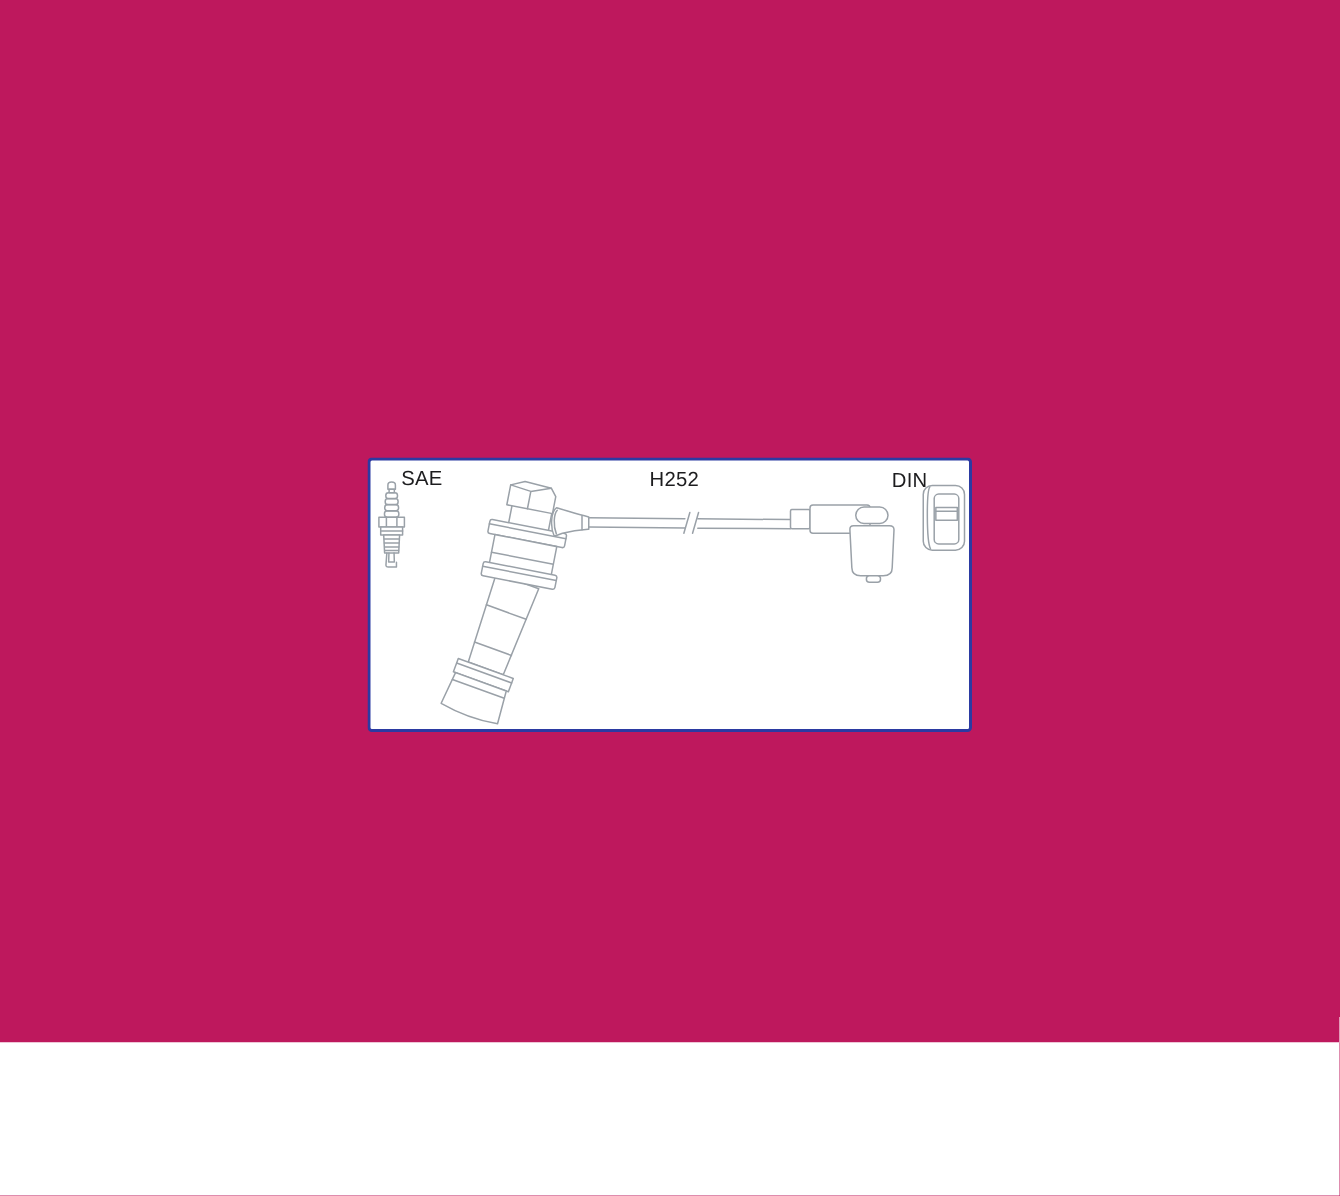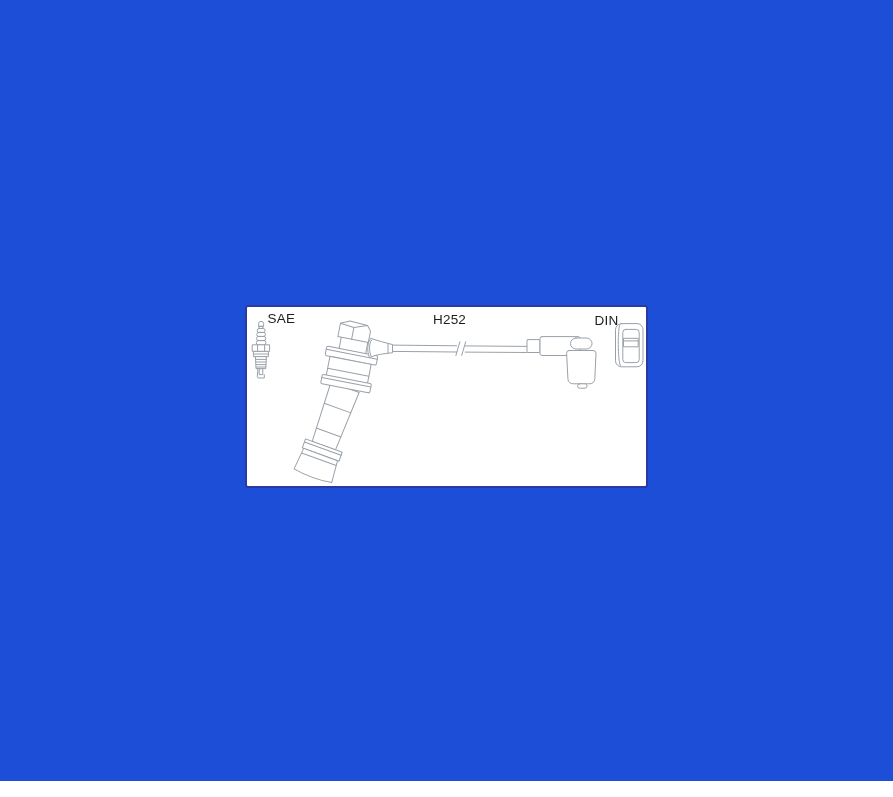--- a/index.html
+++ b/index.html
@@ -1,20 +1,20 @@
 <!DOCTYPE html>
 <html><head>
 <meta charset="utf-8">
 <style>
   html, body { margin: 0; padding: 0; background: #ffffff; }
   .canvas {
     position: relative;
     width: 893px;
-    height: 781px;
-    background: #1d4ed8;
+    height: 695px;
+    background: #be185d;
     overflow: hidden;
     font-family: "Liberation Sans", sans-serif;
   }
   .diagram-svg {
     position: absolute;
     left: 245px;
     top: 305px;
     width: 403px;
     height: 183px;
   }

